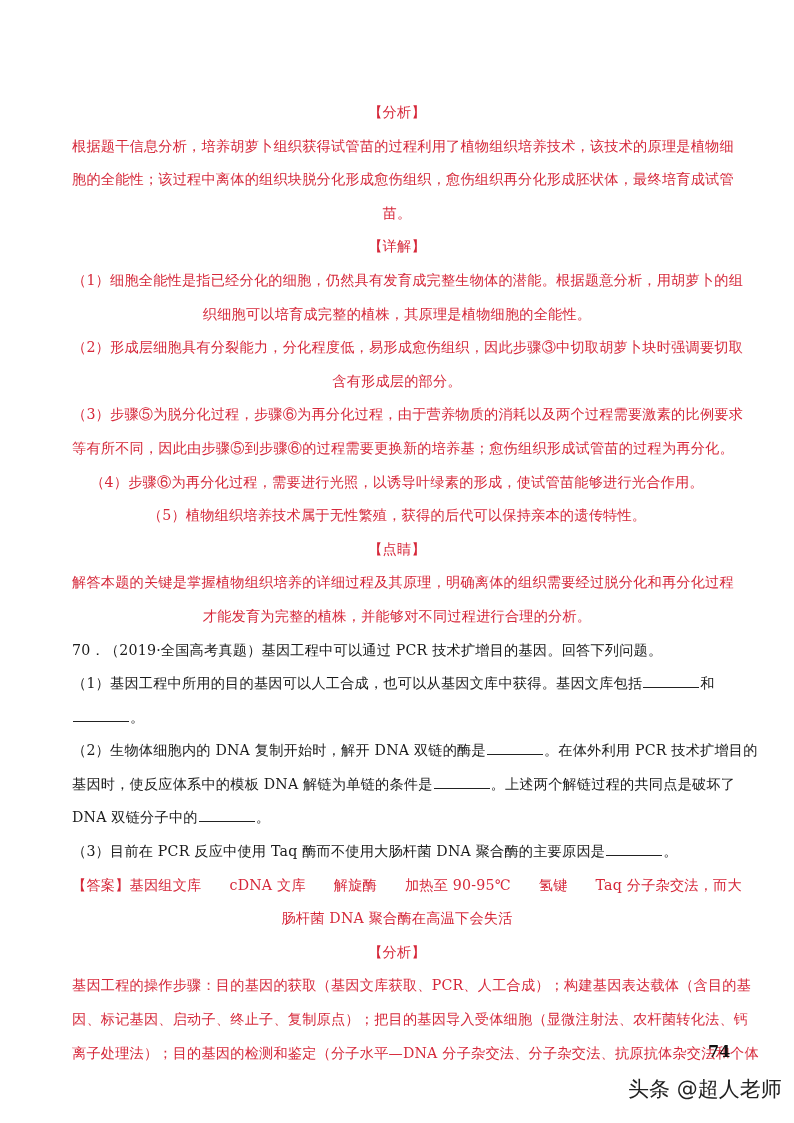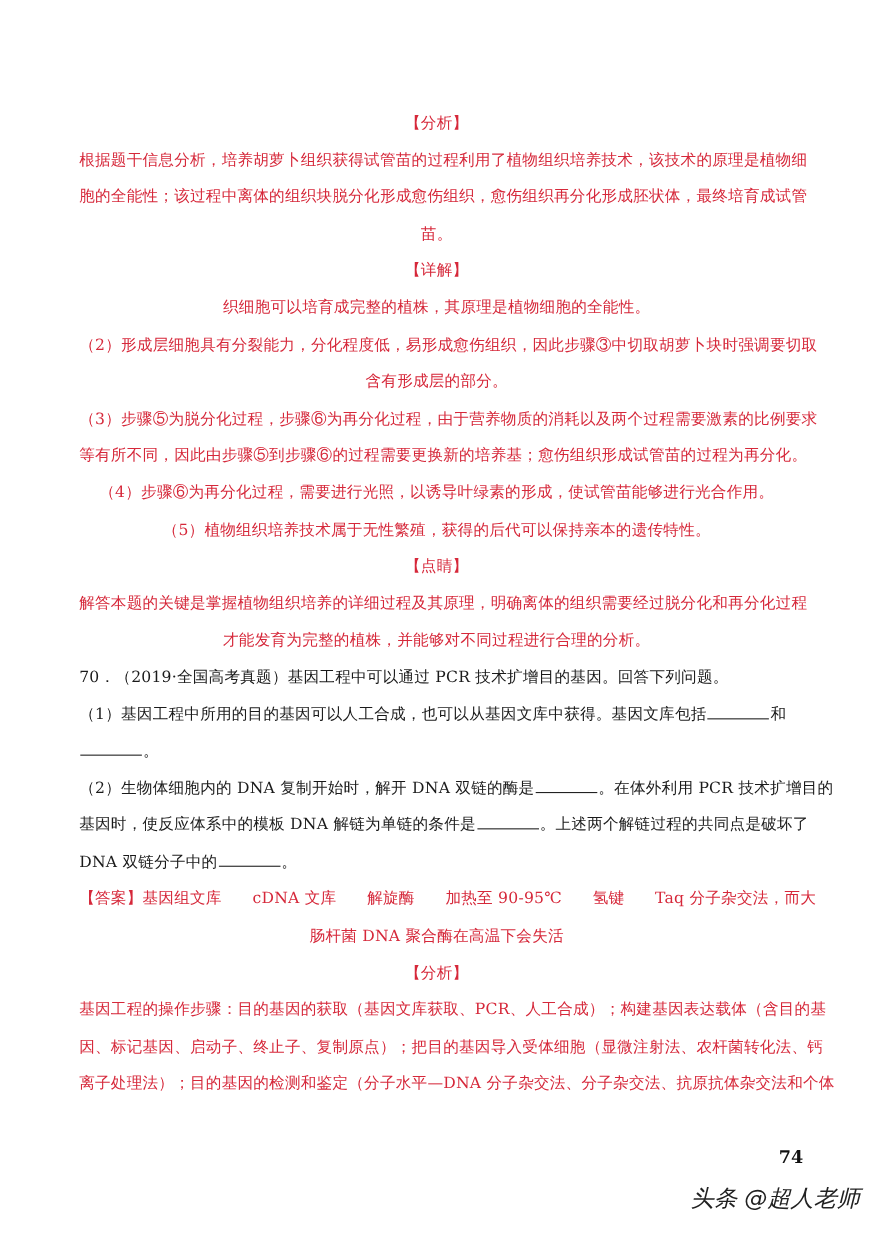--- a/index.html
+++ b/index.html
@@ -5,33 +5,34 @@
     html, body { margin: 0; padding: 0; background: #ffffff; }
     body { width: 794px; height: 1123px; position: relative; overflow: hidden;
       font-family: "DejaVu Serif", "Liberation Serif", serif; }
     .page { position: absolute; left: 72px; top: 96px; width: 650px; }
     .line { font-size: 14.2px; line-height: 33.6px; height: 33.6px; white-space: nowrap; letter-spacing: 0.2px; }
     .red { color: #d6283a; text-align: center; }
     .black { color: #1a1a1a; }
     .blank { display: inline-block; width: 56px; border-bottom: 1px solid #222; height: 12px; vertical-align: baseline; margin: 0 1px; }
     .gap { display: inline-block; width: 28px; }
     .pagenum { position: absolute; left: 708px; top: 1042px; font-size: 16px; font-weight: bold; color: #111; }
-    .watermark { position: absolute; left: 628px; top: 1075px; font-family: "DejaVu Sans", "Liberation Sans", sans-serif; font-size: 21px; color: #222; text-shadow: 0 0 2px #fff, 0 0 3px #fff; font-style: italic; }
+    .watermark { position: absolute; left: 628px; top: 1075px; font-family: "DejaVu Sans", "Liberation Sans", sans-serif; font-size: 21px; color: #222; text-shadow: 0 0 2px #fff, 0 0 3px #fff; }
   </style>
 </head>
 <body>
 
 <div class="page">
 
   <div class="line red">【分析】</div>
   <div class="line red">根据题干信息分析，培养胡萝卜组织获得试管苗的过程利用了植物组织培养技术，该技术的原理是植物细</div>
   <div class="line red">胞的全能性；该过程中离体的组织块脱分化形成愈伤组织，愈伤组织再分化形成胚状体，最终培育成试管</div>
   <div class="line red">苗。</div>
 
   <div class="line red">【详解】</div>
+  <div class="line red">（1）细胞全能性是指已经分化的细胞，仍然具有发育成完整生物体的潜能。根据题意分析，用胡萝卜的组</div>
   <div class="line red">织细胞可以培育成完整的植株，其原理是植物细胞的全能性。</div>
   <div class="line red">（2）形成层细胞具有分裂能力，分化程度低，易形成愈伤组织，因此步骤③中切取胡萝卜块时强调要切取</div>
   <div class="line red">含有形成层的部分。</div>
   <div class="line red">（3）步骤⑤为脱分化过程，步骤⑥为再分化过程，由于营养物质的消耗以及两个过程需要激素的比例要求</div>
   <div class="line red">等有所不同，因此由步骤⑤到步骤⑥的过程需要更换新的培养基；愈伤组织形成试管苗的过程为再分化。</div>
   <div class="line red">（4）步骤⑥为再分化过程，需要进行光照，以诱导叶绿素的形成，使试管苗能够进行光合作用。</div>
   <div class="line red">（5）植物组织培养技术属于无性繁殖，获得的后代可以保持亲本的遗传特性。</div>
 
   <div class="line red">【点睛】</div>
   <div class="line red">解答本题的关键是掌握植物组织培养的详细过程及其原理，明确离体的组织需要经过脱分化和再分化过程</div>
@@ -49,20 +50,23 @@
   <div class="line black">
     <span>（2）生物体细胞内的 DNA 复制开始时，解开 DNA 双链的酶是</span><span class="blank"></span><span>。在体外利用 PCR 技术扩增目的</span>
   </div>
   <div class="line black">
     <span>基因时，使反应体系中的模板 DNA 解链为单链的条件是</span><span class="blank"></span><span>。上述两个解链过程的共同点是破坏了</span>
   </div>
   <div class="line black">
     <span>DNA 双链分子中的</span><span class="blank"></span><span>。</span>
   </div>
 
+  <div class="line black">
+    <span>（3）目前在 PCR 反应中使用 Taq 酶而不使用大肠杆菌 DNA 聚合酶的主要原因是</span><span class="blank"></span><span>。</span>
+  </div>
 
   <div class="line red">
     <span>【答案】</span><span>基因组文库</span><span class="gap"></span><span>cDNA 文库</span><span class="gap"></span><span>解旋酶</span><span class="gap"></span><span>加热至 90-95℃</span><span class="gap"></span><span>氢键</span><span class="gap"></span><span>Taq 分子杂交法，而大</span>
   </div>
   <div class="line red">肠杆菌 DNA 聚合酶在高温下会失活</div>
 
   <div class="line red">【分析】</div>
   <div class="line red">基因工程的操作步骤：目的基因的获取（基因文库获取、PCR、人工合成）；构建基因表达载体（含目的基</div>
   <div class="line red">因、标记基因、启动子、终止子、复制原点）；把目的基因导入受体细胞（显微注射法、农杆菌转化法、钙</div>
   <div class="line red">离子处理法）；目的基因的检测和鉴定（分子水平—DNA 分子杂交法、分子杂交法、抗原抗体杂交法和个体</div>

